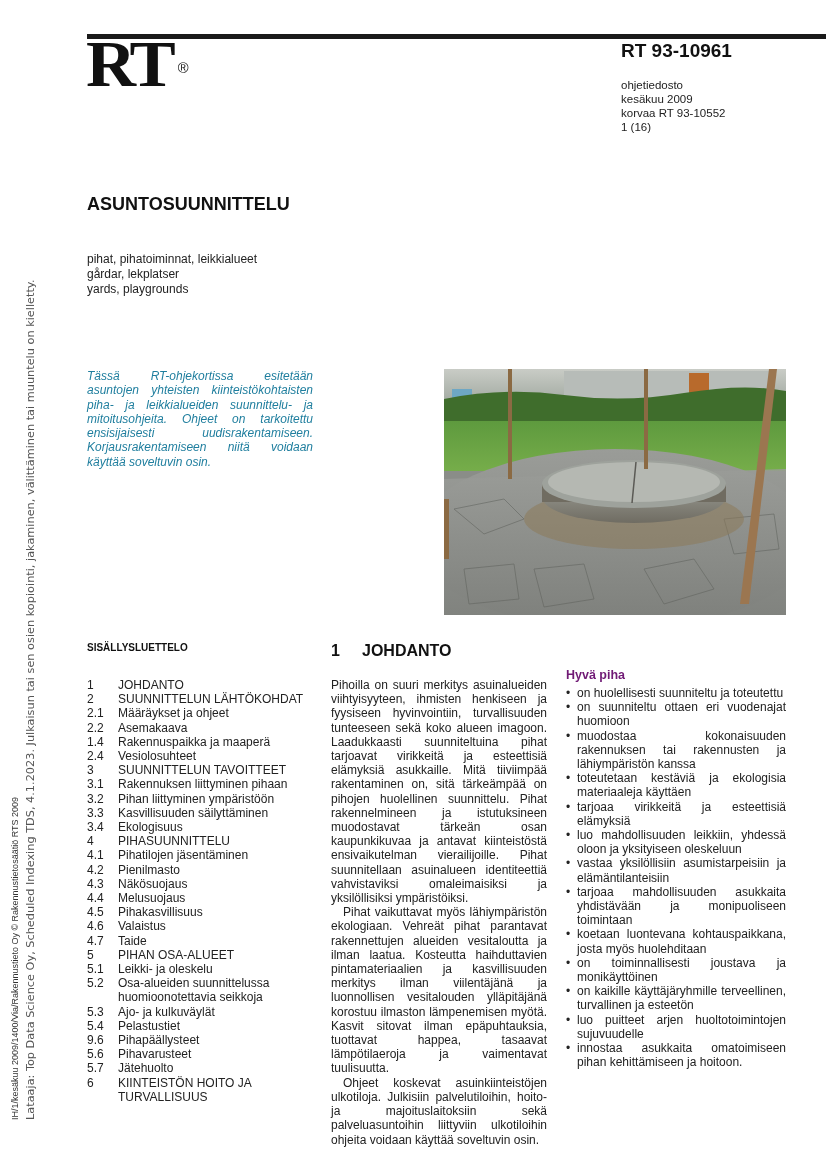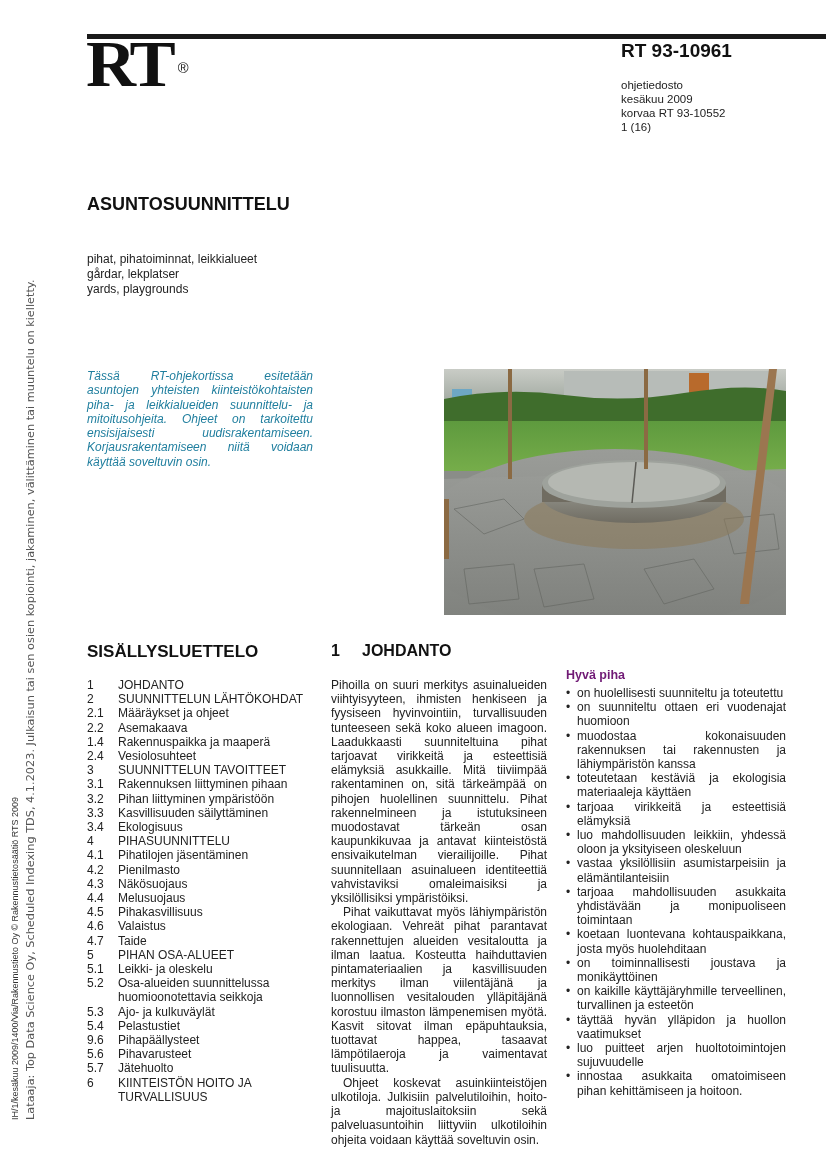--- a/index.html
+++ b/index.html
@@ -11,21 +11,21 @@
   .logo sup { font-family: "Liberation Sans", sans-serif; font-size: 14px; font-weight: normal; letter-spacing: 0; vertical-align: top; position: relative; top: 4px; left: 6px; }
   .docno { position: absolute; left: 621px; top: 40px; font-size: 19px; font-weight: bold; color: #111; }
   .meta { position: absolute; left: 621px; top: 78px; font-size: 11.5px; line-height: 14px; color: #222; }
   .title { position: absolute; left: 87px; top: 194px; font-size: 18px; font-weight: bold; line-height: 21px; color: #111; }
   .keywords { position: absolute; left: 87px; top: 252px; font-size: 12px; line-height: 15px; color: #222; }
   .intro { position: absolute; left: 87px; top: 369px; width: 226px; font-size: 12px; line-height: 14.3px;
            color: #1f7e9e; font-style: italic; text-align: justify; }
   .intro p { margin: 0; }
   .intro p + p { text-indent: 12px; }
   .photo { position: absolute; left: 444px; top: 369px; width: 342px; height: 246px; overflow: hidden; background: #8a8d88; }
-  .toc-title { position: absolute; left: 87px; top: 642px; font-size: 17px; font-weight: bold; color: #111; }
+  .toc-title { position: absolute; left: 87px; top: 642px; font-size: 10px; font-weight: bold; color: #111; }
   .toc { position: absolute; left: 87px; top: 678px; width: 230px; font-size: 12px; line-height: 14.2px; color: #222; }
   .toc-row { display: flex; }
   .toc-num { width: 31px; flex: none; }
   .toc-label { flex: 1; }
   .sec-title { position: absolute; left: 331px; top: 642px; font-size: 16px; font-weight: bold; color: #111; }
   .sec-title .num { display: inline-block; width: 31px; }
   .body-col { position: absolute; left: 331px; top: 678px; width: 216px; font-size: 12px; line-height: 14.2px;
               text-align: justify; color: #222; }
   .body-col p { margin: 0; }
   .body-col p + p { text-indent: 12px; }
@@ -243,19 +243,18 @@
     <li>on suunniteltu ottaen eri vuodenajat huomioon</li>
     <li>muodostaa kokonaisuuden rakennuksen tai rakennusten ja lähiympäristön kanssa</li>
     <li>toteutetaan kestäviä ja ekologisia materiaaleja käyttäen</li>
     <li>tarjoaa virikkeitä ja esteettisiä elämyksiä</li>
     <li>luo mahdollisuuden leikkiin, yhdessä oloon ja yksityiseen oleskeluun</li>
     <li>vastaa yksilöllisiin asumistarpeisiin ja elämäntilanteisiin</li>
     <li>tarjoaa mahdollisuuden asukkaita yhdistävään ja monipuoliseen toimintaan</li>
     <li>koetaan luontevana kohtauspaikkana, josta myös huolehditaan</li>
     <li>on toiminnallisesti joustava ja monikäyttöinen</li>
     <li>on kaikille käyttäjäryhmille terveellinen, turvallinen ja esteetön</li>
-    <li>täyttää hyvän ylläpidon ja huollon vaatimukset</li>
     <li>luo puitteet arjen huoltotoimintojen sujuvuudelle</li>
     <li>innostaa asukkaita omatoimiseen pihan kehittämiseen ja hoitoon.</li>
   </ul>
 
 <div class="side1">IH/1/kesäkuu 2009/1400/Via/Rakennustieto Oy   © Rakennustietosäätiö RTS 2009</div>
 <div class="side2">Lataaja: Top Data Science Oy, Scheduled Indexing TDS, 4.1.2023. Julkaisun tai sen osien kopiointi, jakaminen, välittäminen tai muuntelu on kielletty.</div>
 
 </body></html>

